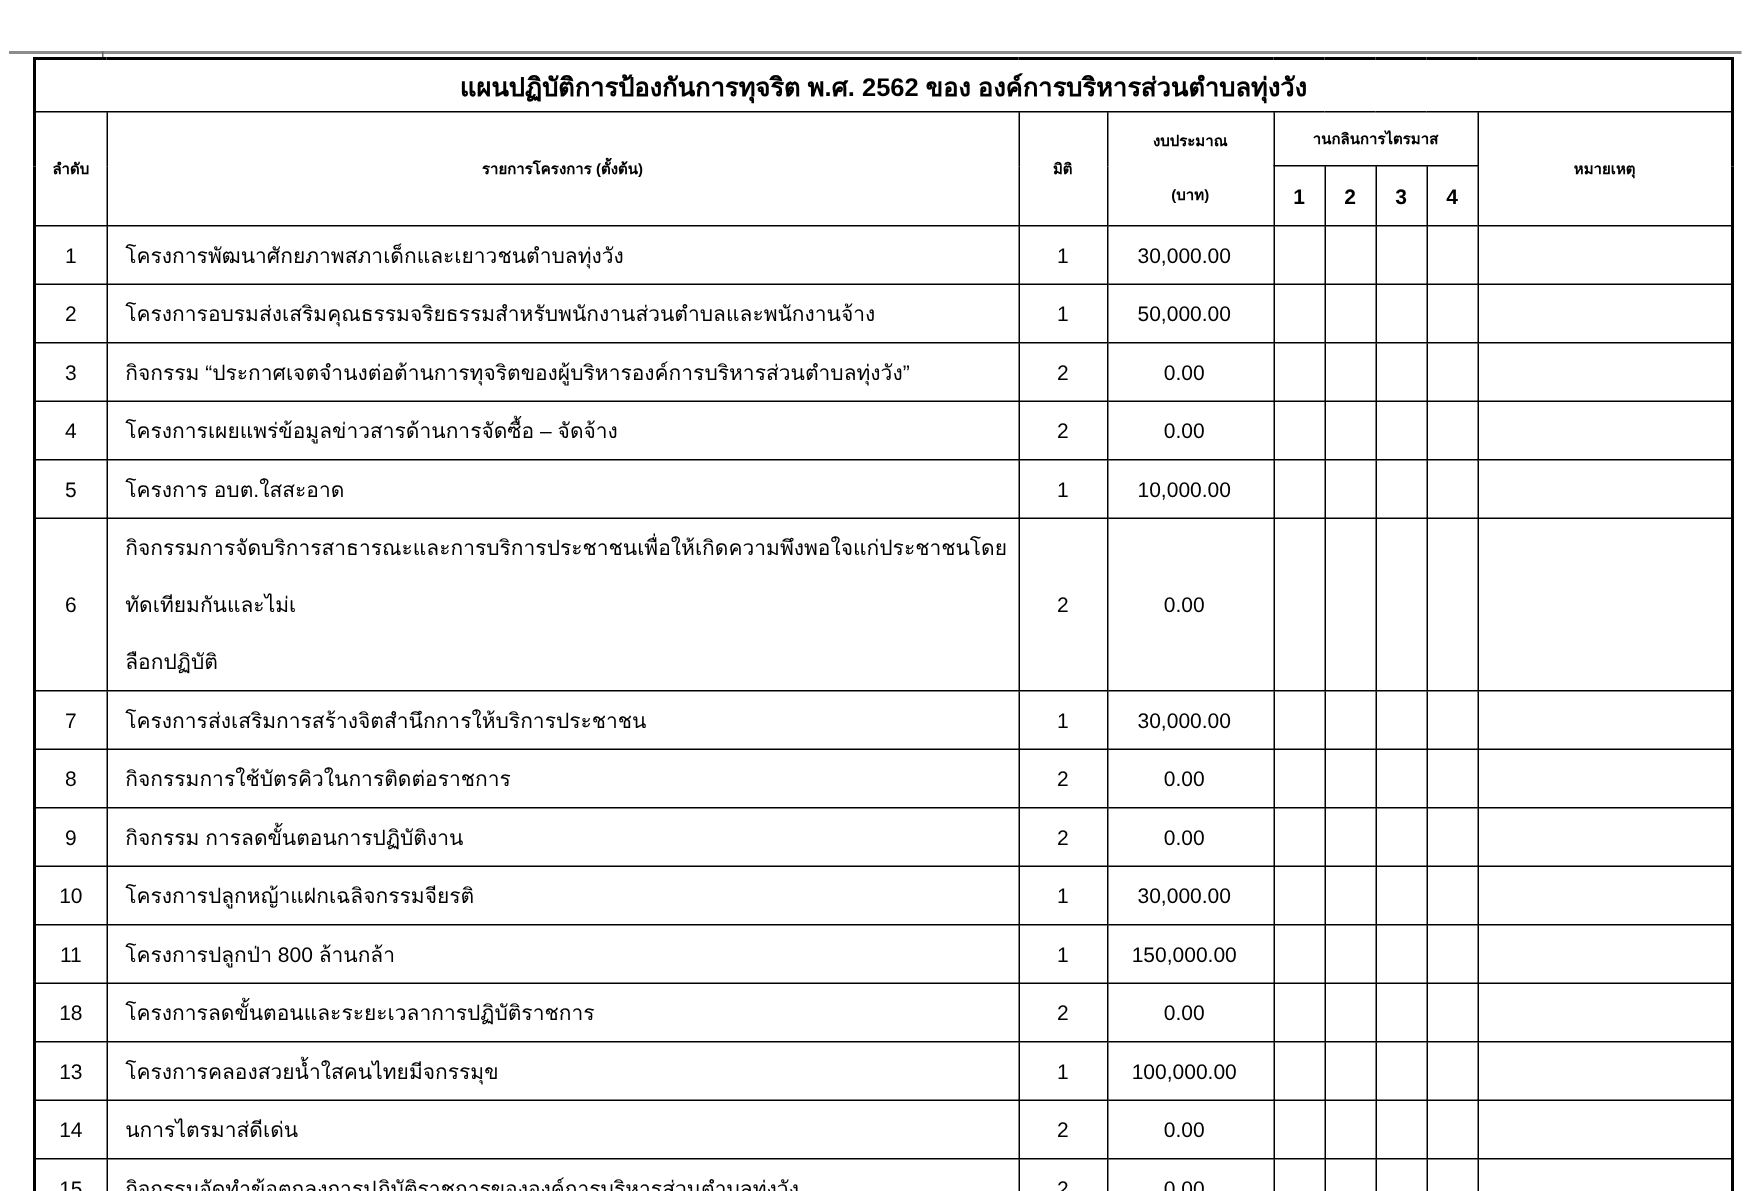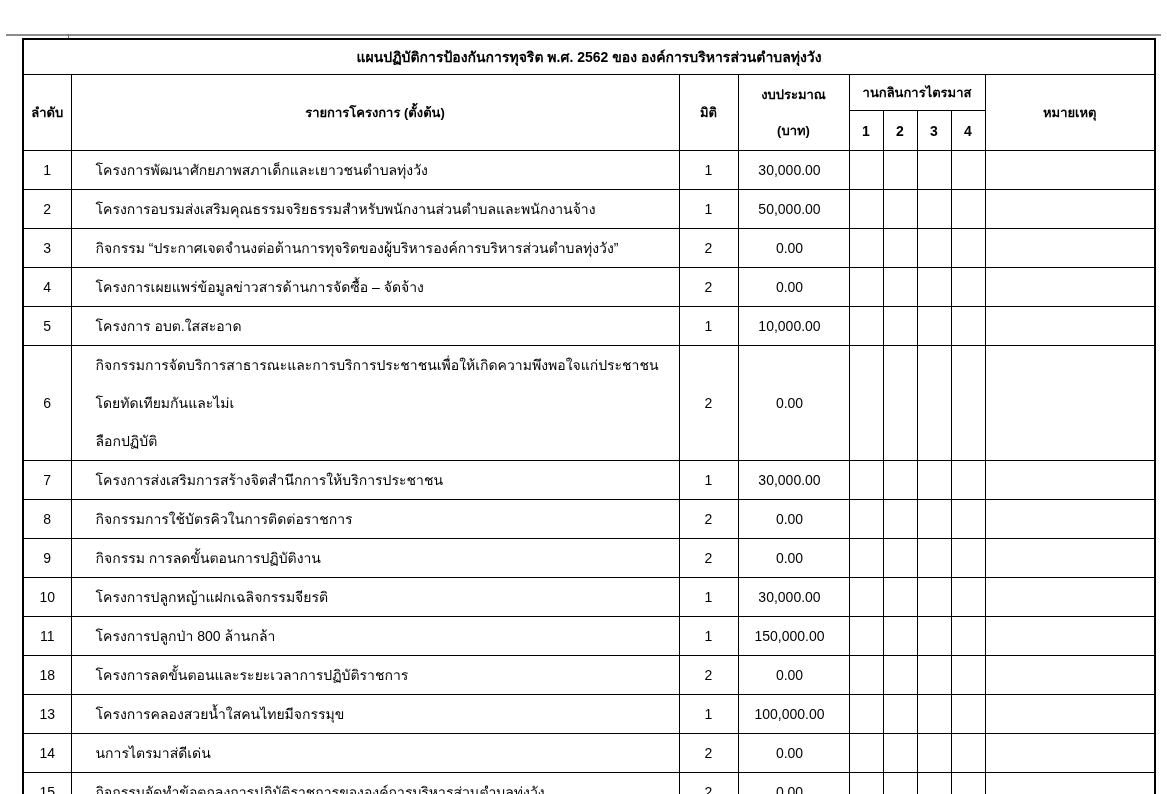--- a/index.html
+++ b/index.html
@@ -49,37 +49,37 @@
     padding: 0;
     overflow: hidden;
     font-size: 14px;
     font-weight: normal;
     vertical-align: middle;
   }
   .title-cell {
     height: 34px;
     text-align: center;
     font-weight: bold;
-    font-size: 14px;
+    font-size: 17px;
   }
   th.h-cell {
     text-align: center;
     font-weight: bold;
-    font-size: 13px;
+    font-size: 10px;
   }
   th.budget-h {
     white-space: pre-line;
     line-height: 36px;
   }
   tr.h-group-row { height: 36px; }
   tr.h-num-row { height: 40px; }
   th.q-num { font-size: 14px; }
   tr.body-row td { height: 38px; line-height: 38px; }
   td.c-no   { text-align: center; }
-  td.c-name { text-align: left; padding-left: 24px; white-space: pre-line; }
+  td.c-name { text-align: left; padding-left: 12px; white-space: pre-line; }
   td.c-dim  { text-align: center; }
   td.c-budget { text-align: center; padding-right: 8px; }
   td.c-q, td.c-remark { text-align: center; }
 </style>
 </head>
 <body>
 
 <div id="page">
   <div class="top-rule"></div>
   <div class="tick-artifact"></div>

